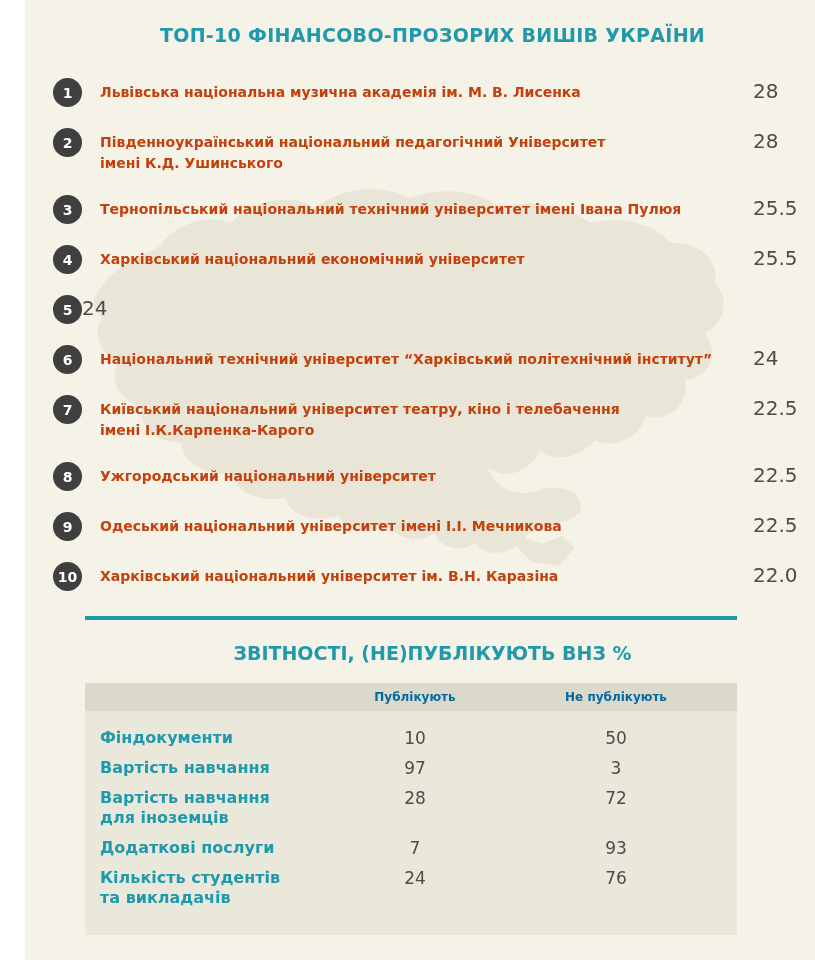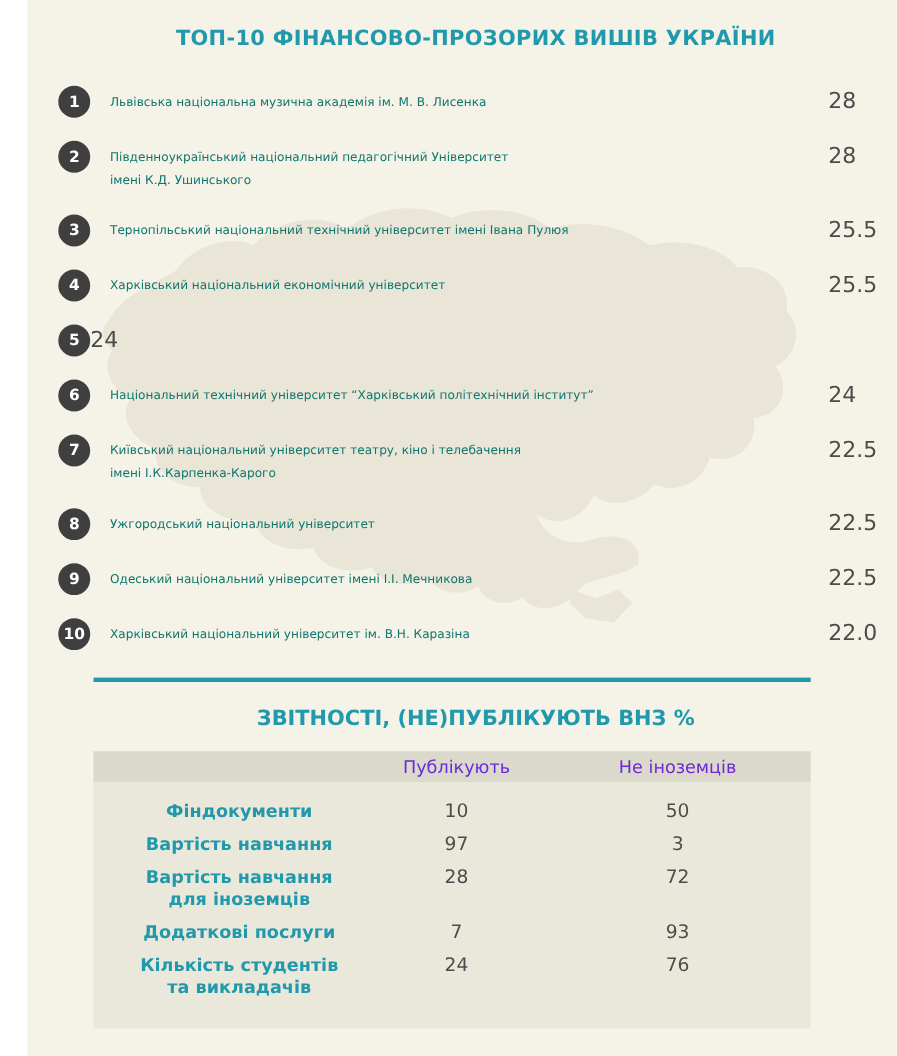--- a/index.html
+++ b/index.html
@@ -31,22 +31,22 @@
   .badge {
     flex:0 0 29px; width:29px; height:29px;
     border-radius:50%;
     background:#3f3f3f; color:#ffffff;
     font-size:14px; font-weight:bold;
     display:flex; align-items:center; justify-content:center;
     margin-top:-4px;
   }
   .uni {
     width:653px; margin-left:18px;
-    font-size:11px; font-weight:normal; line-height:21px;
-    color:#0f766e;
+    font-size:14px; font-weight:bold; line-height:21px;
+    color:#c2410c;
     white-space:pre;
   }
   .score {
     font-size:20px; color:#4c4c4c; line-height:21px; margin-top:-1px;
     white-space:nowrap;
   }
 
   .divider { width:652px; height:4px; background:#2199ad; margin-left:60px; }
 
   .section-title {
@@ -54,32 +54,31 @@
     text-align:center;
     font-size:19px; font-weight:bold; line-height:27px;
     color:#2199ad;
   }
 
   .table { margin:16px 0 0 60px; width:652px; }
   .thead {
     display:grid; grid-template-columns:250px 160px 242px;
     background:#dbd9cb; height:28px; align-items:center;
   }
-  .thead .col { text-align:center; font-size:16px; font-weight:normal; color:#6d28d9; }
+  .thead .col { text-align:center; font-size:12px; font-weight:bold; color:#0369a1; }
   .tbody { background:#eae8da; padding:12px 0 22px; }
   .trow {
     display:grid; grid-template-columns:250px 160px 242px;
     padding:5px 0; align-items:start;
   }
   .tlabel {
     padding-left:15px;
     font-size:16px; font-weight:bold; line-height:20px;
     color:#2199ad;
     white-space:pre;
-    text-align:center;
   }
   .tval { text-align:center; font-size:17px; line-height:20px; color:#4c4c4c; }
 </style>
 </head>
 <body>
 
 <div class="poster">
 
   <div class="map-wrap">
     <svg viewBox="0 0 660 450" xmlns="http://www.w3.org/2000/svg">
@@ -149,21 +148,21 @@
     <div class="divider"></div>
 
     <h2 class="section-title">
       <div>ЗВІТНОСТІ, (НЕ)ПУБЛІКУЮТЬ ВНЗ %</div>
     </h2>
 
     <div class="table">
       <div class="thead">
         <div class="col"></div>
         <div class="col">Публікують</div>
-        <div class="col">Не іноземців</div>
+        <div class="col">Не публікують</div>
       </div>
       <div class="tbody">
         <div class="trow">
           <div class="tlabel">Фіндокументи</div>
           <div class="tval">10</div>
           <div class="tval">50</div>
         </div>
         <div class="trow">
           <div class="tlabel">Вартість навчання</div>
           <div class="tval">97</div>

